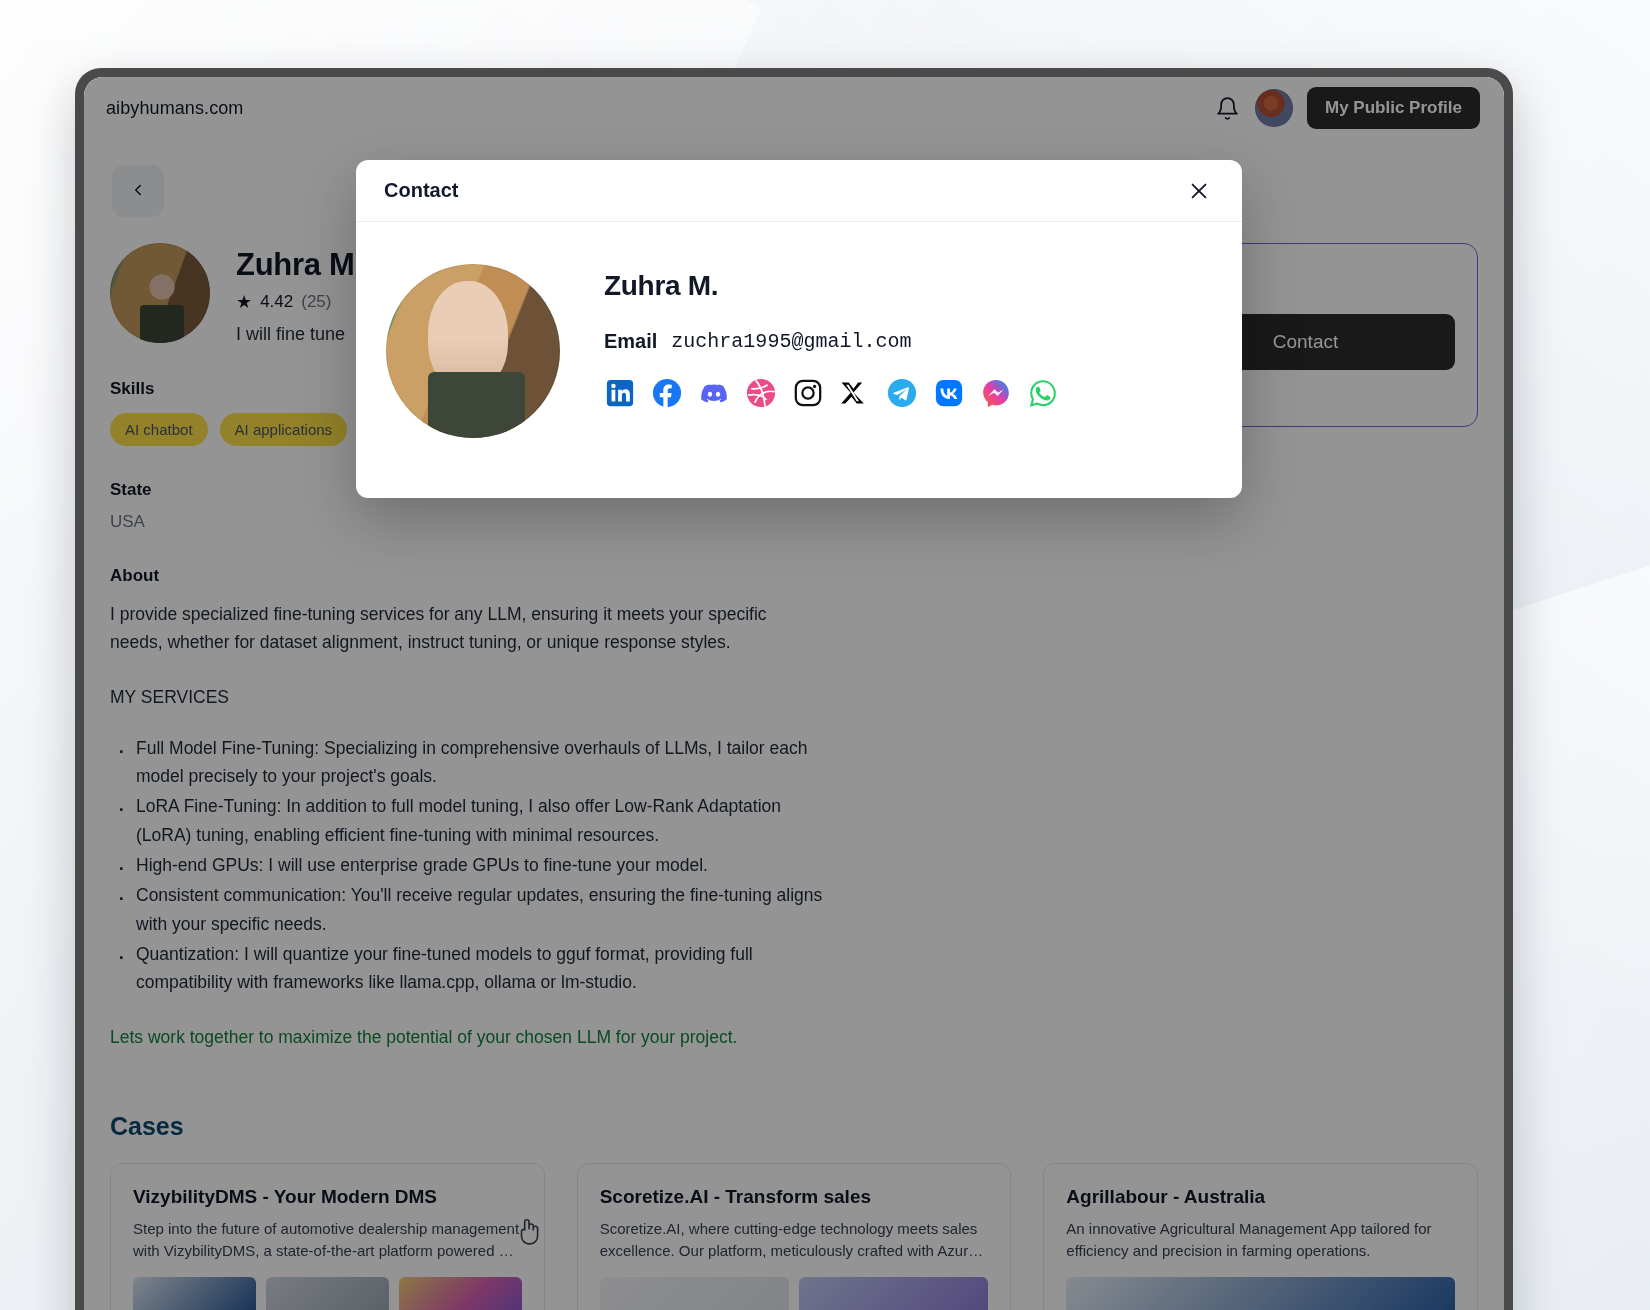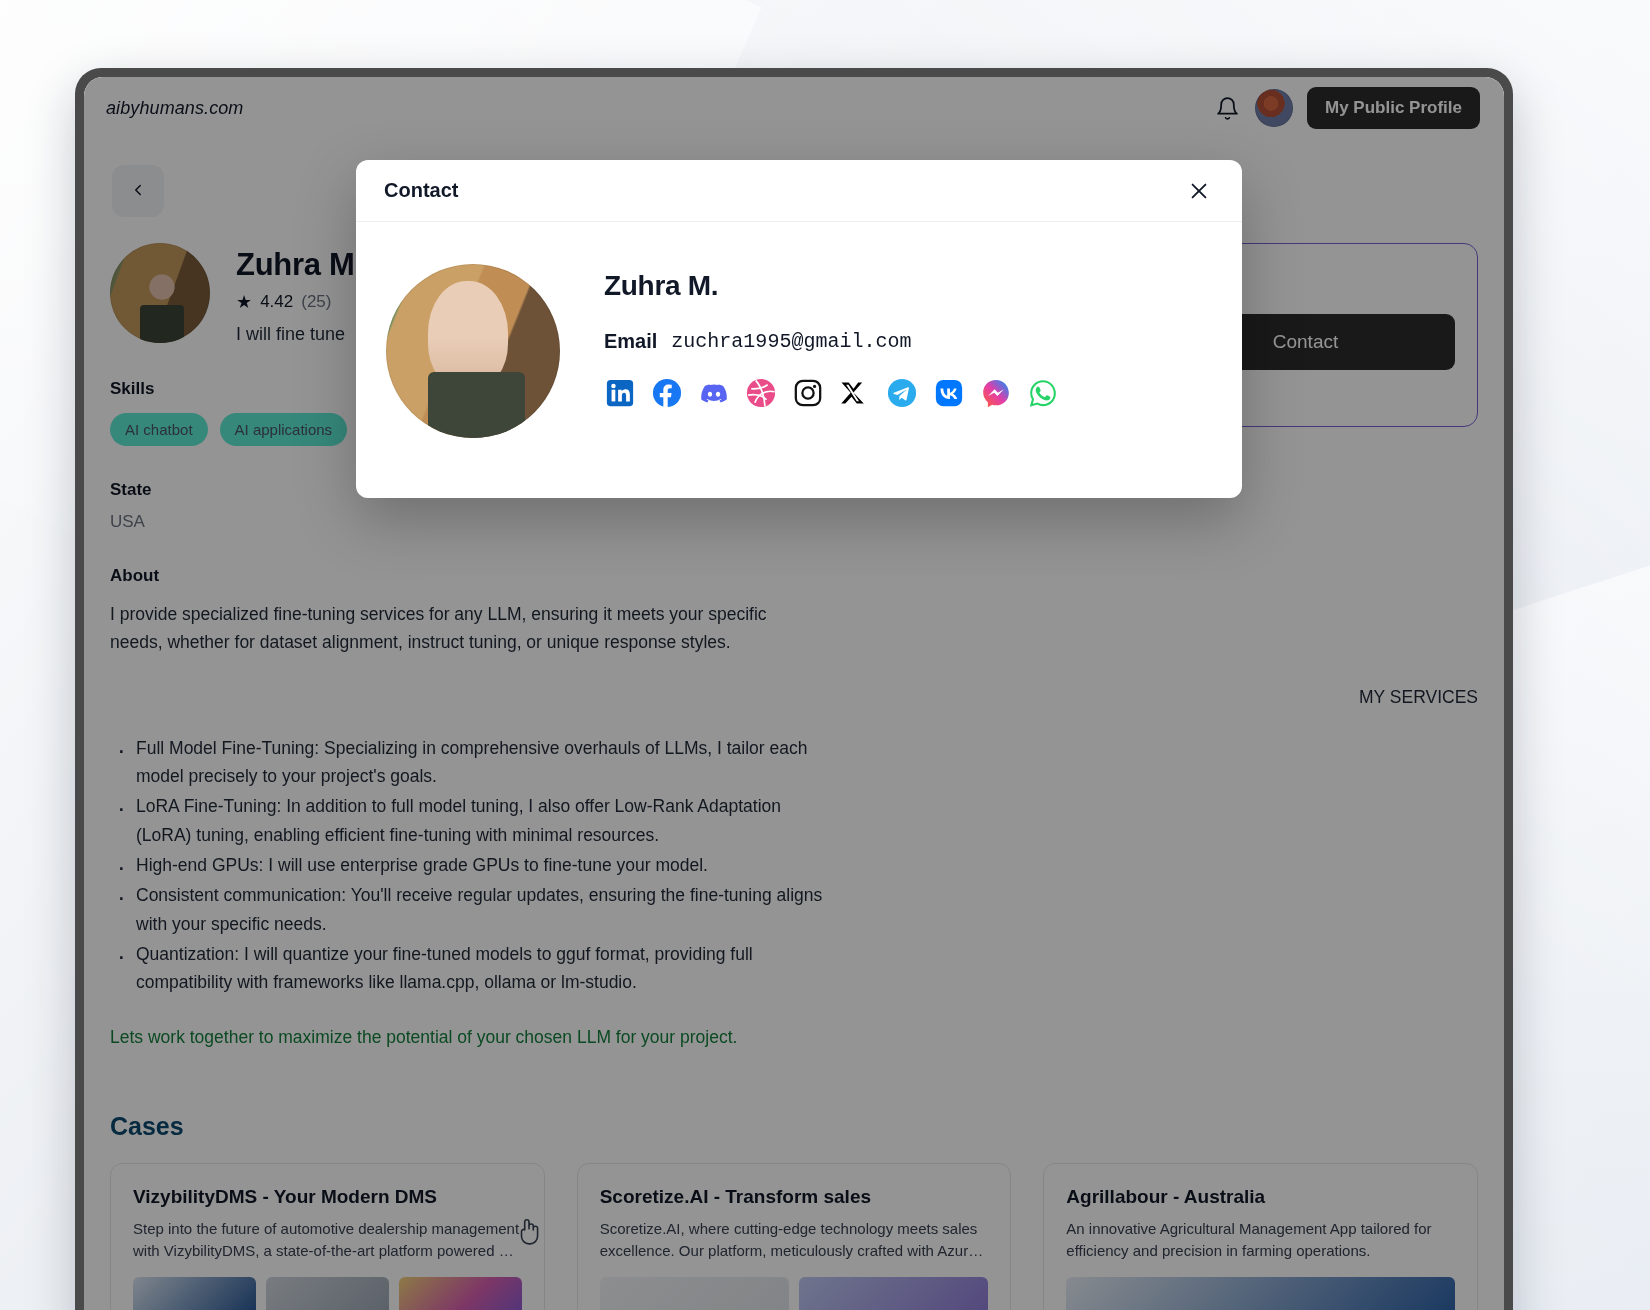--- a/index.html
+++ b/index.html
@@ -63,21 +63,21 @@
   }
 
   
   .site-header {
     height: 62px;
     display: flex; align-items: center;
     padding: 0 24px 0 22px;
     gap: 14px;
   }
   .site-logo {
-    font-size: 18px; color: #111827; font-weight: 400; letter-spacing: .1px; font-style: italic;
+    font-size: 18px; color: #111827; font-weight: 400; letter-spacing: .1px;
   }
   .header-spacer { flex: 1; }
   .bell-icon { width: 28px; height: 28px; color:#111827; display:flex; align-items:center; justify-content:center; }
   .avatar-hdr {
     width: 38px; height: 38px; border-radius: 50%;
     background: radial-gradient(circle at 42% 38%, #d6663f 0 22%, #b4513a 23% 42%, #6f7fa8 43% 100%);
     box-shadow: inset 0 0 0 1px rgba(0,0,0,.12);
   }
   .public-profile-btn {
     background: #2b2b2b; color: #fff;
@@ -120,28 +120,28 @@
   .profile-name { font-size: 31px; font-weight: 700; color:#111827; letter-spacing:-.3px; }
   .rating-row { display:flex; align-items:center; gap:8px; margin-top: 9px; font-size:17px; }
   .star-icon { color:#111827; font-size:18px; line-height:1; }
   .rating-val { color:#111827; }
   .rating-count { color:#6b7280; }
   .tagline { margin-top: 12px; font-size: 18px; color:#1f2937; }
 
   .section-label { font-size:17px; font-weight:700; color:#111827; margin-top: 34px; }
   .chips { display:flex; gap: 12px; margin-top: 14px; flex-wrap: wrap; }
   .chip {
-    background:#5eead4; color:#4b5563;
+    background:#fde047; color:#4b5563;
     font-size:15px; padding: 8px 15px; border-radius: 999px;
     border:none; cursor:pointer; white-space:nowrap;
   }
   .state-val { font-size:17px; color:#6b7280; margin-top:12px; }
 
   .about-p { font-size:17.5px; color:#1f2937; line-height:1.62; margin-top:14px; max-width: 700px; }
-  .about-head { font-size:17.5px; color:#1f2937; margin-top:30px;text-align:right; }
+  .about-head { font-size:17.5px; color:#1f2937; margin-top:30px; }
   .svc-list { margin-top: 26px; list-style:none; max-width: 720px; }
   .svc-list li {
     font-size:17.5px; color:#1f2937; line-height:1.62;
     position: relative; padding-left: 26px; margin-bottom: 2px;
   }
   .svc-list li::before {
     content:"·"; position:absolute; left:7px; top:-5px; font-size:26px; color:#1f2937;
   }
   .closing-p { font-size:17.5px; color:#15803d; margin-top: 30px; }
 

